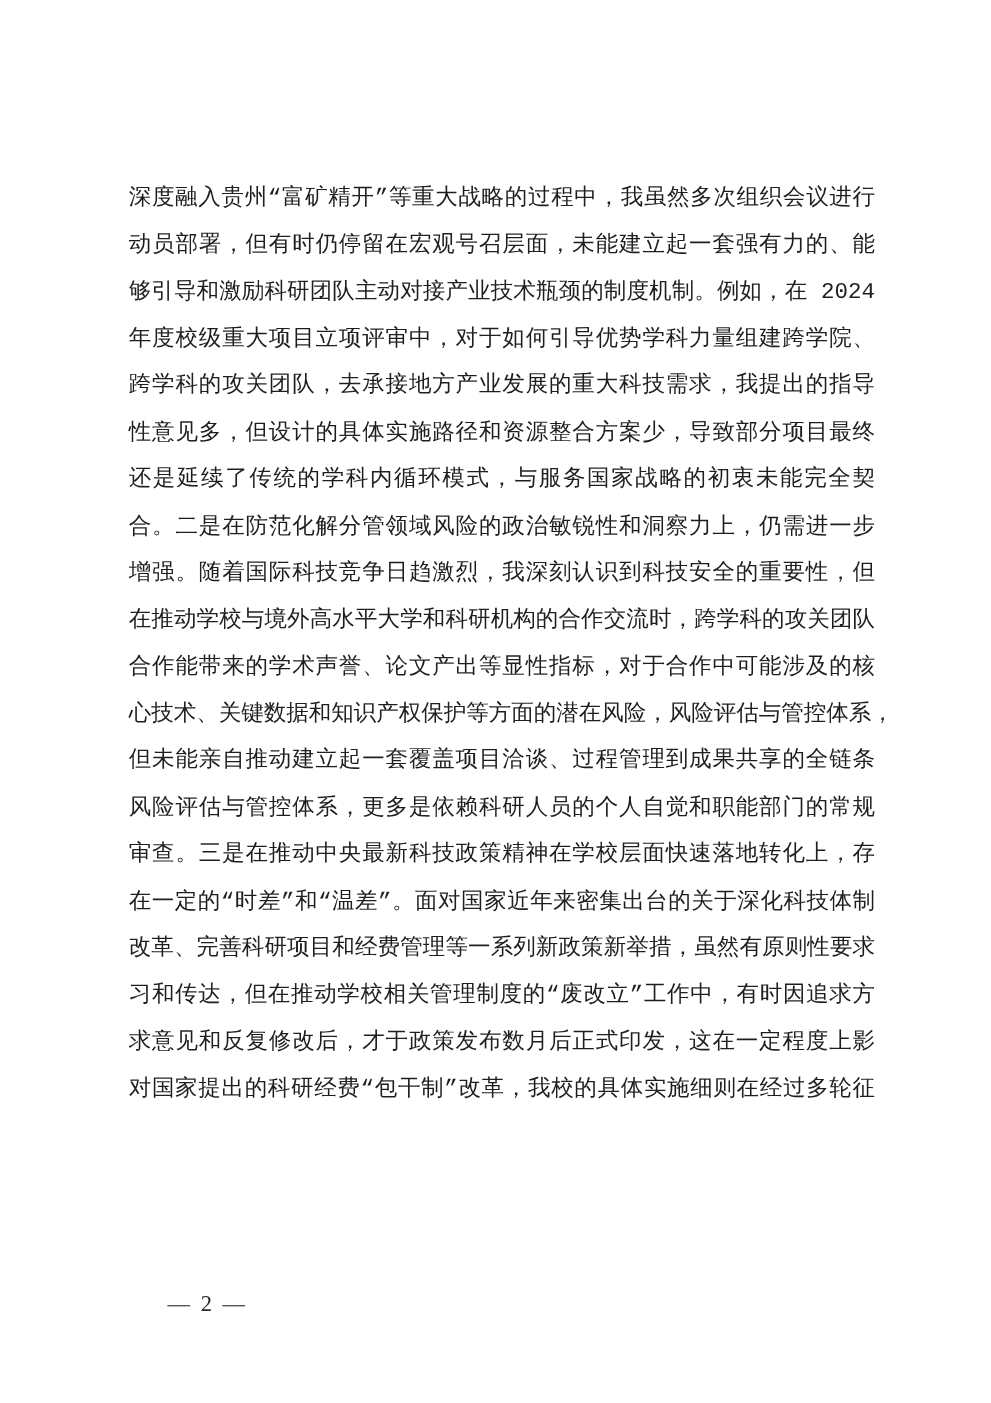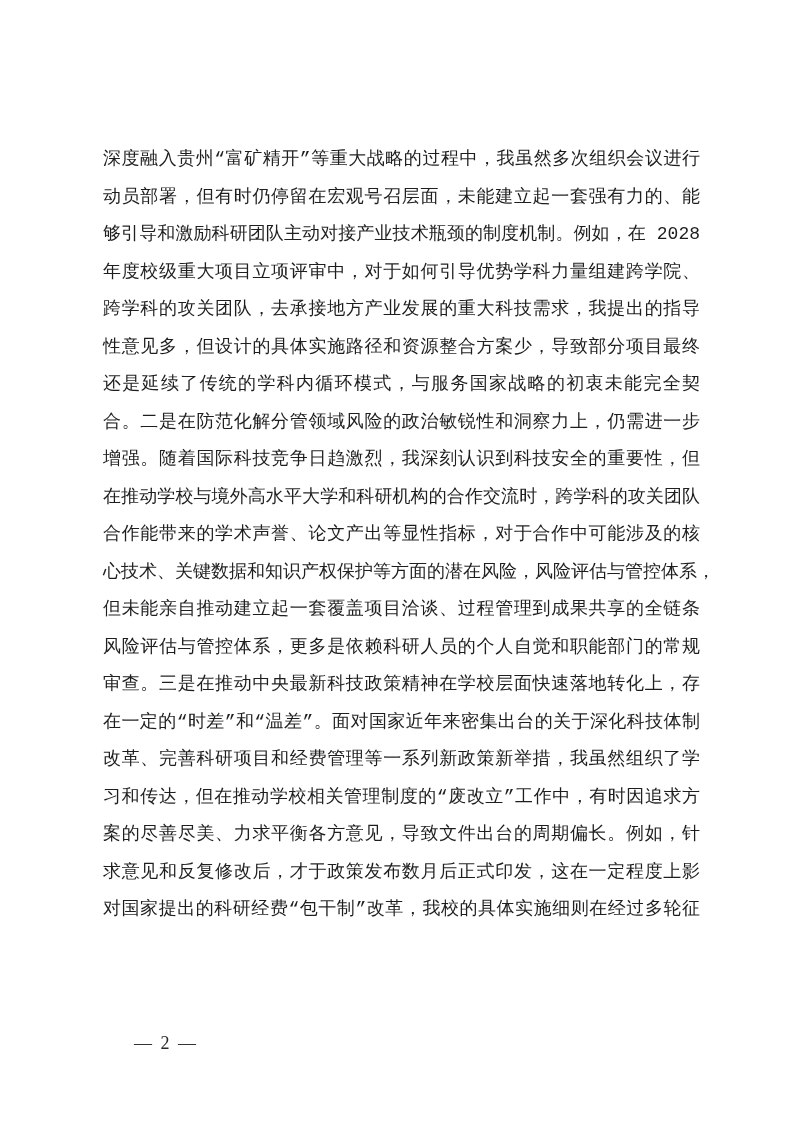--- a/index.html
+++ b/index.html
@@ -43,34 +43,33 @@
     color: #2a2a2a;
   }
 </style>
 </head>
 <body>
 
 <div class="page">
   <div class="text-block">
       <div class="line">深度融入贵州“富矿精开”等重大战略的过程中，我虽然多次组织会议进行</div>
       <div class="line">动员部署，但有时仍停留在宏观号召层面，未能建立起一套强有力的、能</div>
-      <div class="line">够引导和激励科研团队主动对接产业技术瓶颈的制度机制。例如，在 2028</div>
+      <div class="line">够引导和激励科研团队主动对接产业技术瓶颈的制度机制。例如，在 2024</div>
       <div class="line">年度校级重大项目立项评审中，对于如何引导优势学科力量组建跨学院、</div>
       <div class="line">跨学科的攻关团队，去承接地方产业发展的重大科技需求，我提出的指导</div>
       <div class="line">性意见多，但设计的具体实施路径和资源整合方案少，导致部分项目最终</div>
       <div class="line">还是延续了传统的学科内循环模式，与服务国家战略的初衷未能完全契</div>
       <div class="line">合。二是在防范化解分管领域风险的政治敏锐性和洞察力上，仍需进一步</div>
       <div class="line">增强。随着国际科技竞争日趋激烈，我深刻认识到科技安全的重要性，但</div>
       <div class="line">在推动学校与境外高水平大学和科研机构的合作交流时，跨学科的攻关团队</div>
       <div class="line">合作能带来的学术声誉、论文产出等显性指标，对于合作中可能涉及的核</div>
       <div class="line">心技术、关键数据和知识产权保护等方面的潜在风险，风险评估与管控体系，</div>
       <div class="line">但未能亲自推动建立起一套覆盖项目洽谈、过程管理到成果共享的全链条</div>
       <div class="line">风险评估与管控体系，更多是依赖科研人员的个人自觉和职能部门的常规</div>
       <div class="line">审查。三是在推动中央最新科技政策精神在学校层面快速落地转化上，存</div>
       <div class="line">在一定的“时差”和“温差”。面对国家近年来密集出台的关于深化科技体制</div>
-      <div class="line">改革、完善科研项目和经费管理等一系列新政策新举措，我虽然组织了学</div>
+      <div class="line">改革、完善科研项目和经费管理等一系列新政策新举措，虽然有原则性要求</div>
       <div class="line">习和传达，但在推动学校相关管理制度的“废改立”工作中，有时因追求方</div>
-      <div class="line">案的尽善尽美、力求平衡各方意见，导致文件出台的周期偏长。例如，针</div>
       <div class="line">求意见和反复修改后，才于政策发布数月后正式印发，这在一定程度上影</div>
       <div class="line">对国家提出的科研经费“包干制”改革，我校的具体实施细则在经过多轮征</div>
     </div>
   <div class="page-number">— 2 —</div>
 </div>
 
 </body></html>

